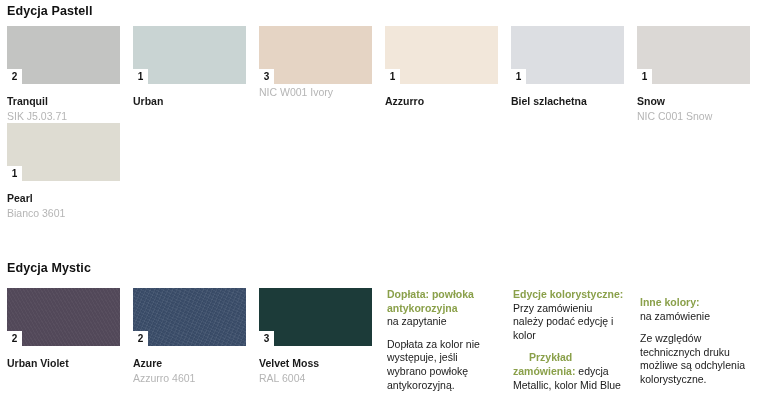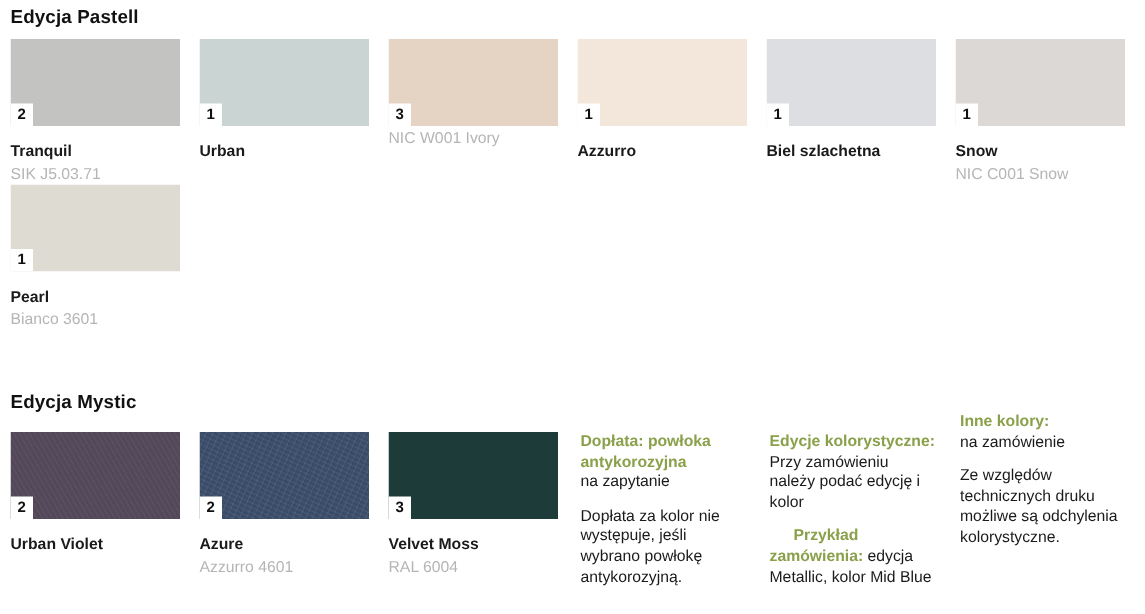--- a/index.html
+++ b/index.html
@@ -123,21 +123,21 @@
   
   .note-col {
     position: absolute;
     width: 112px;
     font-size: 10.5px;
     line-height: 13.6px;
     color: #1a1a1a;
   }
   #note-col-1 { left: 387px; top: 288px; }
   #note-col-2 { left: 513px; top: 288px; }
-  #note-col-3 { left: 640px; top: 275px; }
+  #note-col-3 { left: 640px; top: 296px; }
 
   .note-block + .note-block { margin-top: 9px; }
   .note-head {
     color: #8aa04a;
     font-weight: bold;
   }
   .note-body {
     color: #1a1a1a;
   }
   .note-inline-head {

